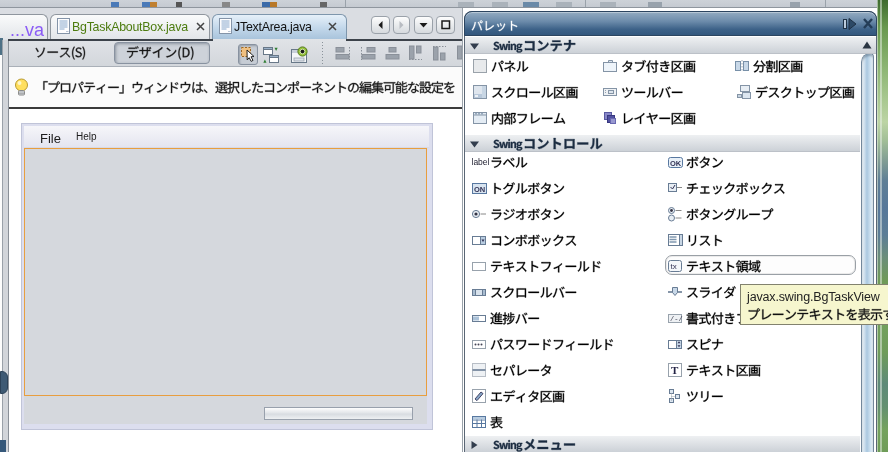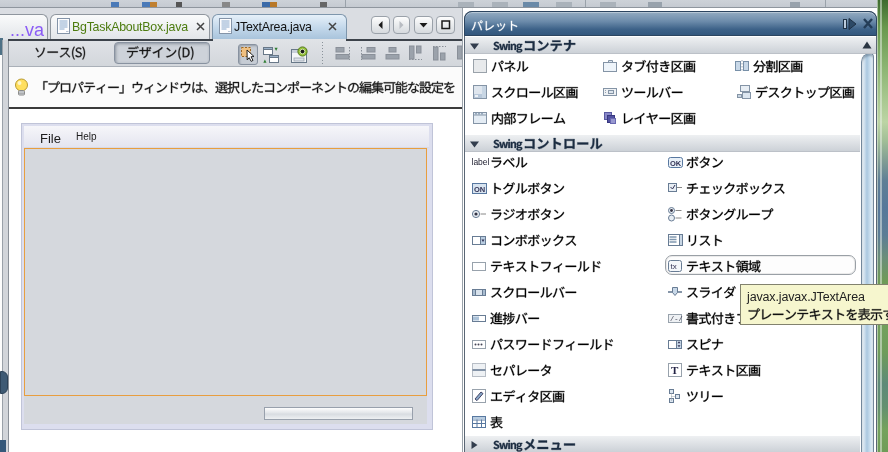--- a/index.html
+++ b/index.html
@@ -418,15 +418,15 @@
     <rect x="2" y="3" width="12" height="2.5" fill="#b8cce0"></rect>
   </svg>
 <svg class="t" style="left:490px;top:412.7px" width="14" height="19">
     <path d="M1.8 0.1 2.1 1.0C3.7 0.7 5.9 0.1 8.0 -0.5L7.9 -1.3L4.6 -0.5V-3.5C5.4 -4.0 6.0 -4.5 6.6 -5.0C7.5 -2.0 9.2 0.1 11.9 1.0C12.1 0.7 12.4 0.3 12.6 0.1C11.1 -0.3 9.9 -1.1 9.1 -2.2C9.9 -2.7 11.0 -3.4 11.8 -4.0L11.1 -4.6C10.4 -4.1 9.4 -3.3 8.6 -2.8C8.1 -3.5 7.8 -4.2 7.5 -5.1H12.2V-5.9H7.0V-7.1H11.2V-7.9H7.0V-9.0H11.7V-9.8H7.0V-10.9H6.0V-9.8H1.3V-9.0H6.0V-7.9H1.9V-7.1H6.0V-5.9H0.8V-5.1H5.3C4.0 -4.0 2.1 -3.0 0.4 -2.5C0.6 -2.3 0.9 -2.0 1.0 -1.7C1.8 -2.0 2.8 -2.4 3.7 -2.9V-0.3Z" fill="#000" stroke="#000" stroke-width="0.35" transform="translate(0,14.3)"></path>
   </svg>
 <div style="left:877px;top:0;width:11px;height:452px;background:
 linear-gradient(#3f6b2f,#68984e 6%,#8cb573 15%,#a8c890 22%,#bcd4a4 27%,#a2bf97 31%,#7e9a94 36%,#5f7f96 40%,#57789a 46%,#5c7d96 52%,#6b8e7a 57%,#6f9a58 62%,#74a25e 70%,#6f9c5a 78%,#5e8a79 85%,#639070 90%,#74a25e 95%,#6f9c58)"></div>
 <div style="left:877px;top:0;width:1px;height:452px;background:rgba(225,235,220,.6)"></div>
 <div style="left:880px;top:0;width:2px;height:452px;background:rgba(235,242,235,.5)"></div>
 <div style="left:740px;top:284px;width:148px;height:41px;background:#f6f6ce;border:1px solid #82826e;border-right:none"></div>
-<div style="left:747px;top:290px;font-size:12.5px;letter-spacing:-0.15px;color:#222;white-space:nowrap">javax.javax.JTextArea</div>
+<div style="left:747px;top:290px;font-size:12.5px;letter-spacing:-0.15px;color:#222;white-space:nowrap">javax.swing.BgTaskView</div>
 <svg class="t" style="left:747px;top:304.7px" width="149" height="19">
     <path d="M10.5 -9.3C10.5 -9.8 10.9 -10.2 11.3 -10.2C11.8 -10.2 12.2 -9.8 12.2 -9.3C12.2 -8.9 11.8 -8.5 11.3 -8.5C10.9 -8.5 10.5 -8.9 10.5 -9.3ZM9.9 -9.3C9.9 -9.2 9.9 -9.0 9.9 -8.9L9.5 -8.9C8.9 -8.9 3.7 -8.9 3.0 -8.9C2.6 -8.9 2.1 -8.9 1.7 -9.0V-7.8C2.0 -7.9 2.5 -7.9 3.0 -7.9C3.7 -7.9 8.9 -7.9 9.6 -7.9C9.5 -6.6 8.9 -4.8 7.9 -3.6C6.9 -2.2 5.4 -1.1 2.9 -0.5L3.7 0.5C6.1 -0.3 7.7 -1.5 8.9 -3.0C9.9 -4.4 10.5 -6.4 10.8 -7.8L10.8 -8.0C11.0 -7.9 11.2 -7.9 11.3 -7.9C12.1 -7.9 12.8 -8.5 12.8 -9.3C12.8 -10.1 12.1 -10.8 11.3 -10.8C10.5 -10.8 9.9 -10.1 9.9 -9.3Z M15.2 -0.4 15.9 0.2C16.1 0.1 16.3 0.0 16.5 0.0C19.7 -0.9 22.4 -2.5 24.1 -4.6L23.5 -5.6C21.9 -3.5 18.9 -1.7 16.4 -1.1C16.4 -1.8 16.4 -7.3 16.4 -8.5C16.4 -8.9 16.4 -9.3 16.5 -9.7H15.2C15.3 -9.4 15.3 -8.8 15.3 -8.5C15.3 -7.3 15.3 -1.9 15.3 -1.1C15.3 -0.8 15.3 -0.6 15.2 -0.4Z M25.9 -5.6V-4.4C26.3 -4.4 27.0 -4.4 27.7 -4.4C28.7 -4.4 33.9 -4.4 34.9 -4.4C35.5 -4.4 36.0 -4.4 36.3 -4.4V-5.6C36.0 -5.6 35.5 -5.6 34.9 -5.6C33.9 -5.6 28.7 -5.6 27.7 -5.6C27.0 -5.6 26.3 -5.6 25.9 -5.6Z M39.9 -9.5 39.1 -8.7C40.1 -8.1 41.7 -6.7 42.3 -6.0L43.2 -6.8C42.4 -7.6 40.8 -8.9 39.9 -9.5ZM38.7 -0.8 39.4 0.2C41.6 -0.2 43.2 -0.9 44.5 -1.8C46.5 -3.0 48.0 -4.8 48.9 -6.4L48.3 -7.5C47.5 -5.9 45.9 -4.0 43.9 -2.7C42.7 -1.9 41.0 -1.2 38.7 -0.8Z M52.0 -9.6V-8.5C52.3 -8.6 52.7 -8.6 53.2 -8.6C53.9 -8.6 57.7 -8.6 58.4 -8.6C58.8 -8.6 59.3 -8.6 59.6 -8.5V-9.6C59.3 -9.6 58.8 -9.5 58.4 -9.5C57.7 -9.5 53.9 -9.5 53.2 -9.5C52.7 -9.5 52.4 -9.6 52.0 -9.6ZM50.4 -6.4V-5.3C50.8 -5.3 51.2 -5.3 51.6 -5.3H55.5C55.4 -4.1 55.3 -3.0 54.7 -2.1C54.2 -1.3 53.3 -0.5 52.3 -0.1L53.2 0.6C54.3 0.1 55.3 -0.9 55.8 -1.8C56.3 -2.7 56.5 -3.9 56.5 -5.3H60.1C60.4 -5.3 60.8 -5.3 61.1 -5.3V-6.4C60.8 -6.3 60.4 -6.3 60.1 -6.3C59.4 -6.3 52.3 -6.3 51.6 -6.3C51.2 -6.3 50.8 -6.3 50.4 -6.4Z M62.9 -3.6 63.1 -2.4C63.4 -2.5 63.8 -2.6 64.3 -2.7C64.9 -2.8 66.3 -3.0 67.8 -3.3L68.3 -0.6C68.4 -0.2 68.4 0.1 68.5 0.6L69.7 0.4C69.5 0.0 69.4 -0.4 69.3 -0.8L68.8 -3.4L72.0 -3.9C72.5 -4.0 72.9 -4.1 73.2 -4.1L73.0 -5.2C72.7 -5.1 72.3 -5.0 71.8 -4.9L68.6 -4.4L68.1 -7.0L71.1 -7.5C71.5 -7.5 71.9 -7.6 72.1 -7.6L71.8 -8.7C71.6 -8.6 71.3 -8.6 70.9 -8.5C70.4 -8.4 69.2 -8.2 67.9 -8.0L67.6 -9.4C67.6 -9.7 67.5 -10.0 67.5 -10.3L66.3 -10.1C66.4 -9.8 66.5 -9.5 66.6 -9.2L66.9 -7.8C65.6 -7.6 64.5 -7.5 64.0 -7.4C63.6 -7.4 63.3 -7.3 62.9 -7.3L63.2 -6.1C63.5 -6.2 63.8 -6.3 64.2 -6.4L67.1 -6.8L67.6 -4.2C66.1 -4.0 64.7 -3.8 64.0 -3.7C63.7 -3.6 63.2 -3.6 62.9 -3.6Z M84.2 -8.7 83.5 -9.2C83.3 -9.1 83.0 -9.1 82.6 -9.1C82.1 -9.1 78.1 -9.1 77.5 -9.1C77.2 -9.1 76.4 -9.2 76.2 -9.2V-8.0C76.4 -8.0 77.1 -8.1 77.5 -8.1C78.0 -8.1 82.1 -8.1 82.6 -8.1C82.3 -7.0 81.3 -5.4 80.5 -4.4C79.1 -3.0 77.2 -1.4 75.1 -0.6L75.9 0.3C77.9 -0.6 79.6 -2.0 81.0 -3.5C82.3 -2.3 83.7 -0.8 84.6 0.4L85.5 -0.4C84.6 -1.5 83.1 -3.1 81.7 -4.3C82.6 -5.5 83.4 -7.0 83.9 -8.1C84.0 -8.3 84.1 -8.6 84.2 -8.7Z M90.5 -1.1C90.5 -0.7 90.5 -0.0 90.4 0.4H91.7C91.6 -0.0 91.6 -0.7 91.6 -1.1L91.6 -5.4C93.0 -5.0 95.3 -4.1 96.7 -3.3L97.1 -4.4C95.7 -5.1 93.3 -6.1 91.6 -6.6V-8.7C91.6 -9.1 91.6 -9.7 91.7 -10.1H90.4C90.5 -9.7 90.5 -9.1 90.5 -8.7C90.5 -7.6 90.5 -1.9 90.5 -1.1Z M109.9 -5.7 109.4 -6.7C109.1 -6.5 108.8 -6.4 108.4 -6.2C107.7 -5.9 106.9 -5.6 106.0 -5.1C105.8 -5.9 105.1 -6.3 104.3 -6.3C103.7 -6.3 103.0 -6.1 102.5 -5.8C102.9 -6.4 103.3 -7.2 103.6 -7.9C105.1 -7.9 106.7 -8.0 108.0 -8.2L108.0 -9.2C106.7 -9.0 105.3 -8.8 104.0 -8.8C104.2 -9.4 104.3 -9.9 104.4 -10.3L103.3 -10.4C103.3 -9.9 103.2 -9.3 103.0 -8.7L102.1 -8.7C101.5 -8.7 100.6 -8.8 99.9 -8.9V-7.9C100.6 -7.9 101.5 -7.8 102.1 -7.8H102.6C102.1 -6.8 101.3 -5.4 99.6 -3.8L100.5 -3.2C101.0 -3.7 101.3 -4.2 101.7 -4.5C102.3 -5.1 103.1 -5.5 103.9 -5.5C104.5 -5.5 105.0 -5.3 105.1 -4.7C103.6 -3.9 102.1 -2.9 102.1 -1.4C102.1 0.2 103.5 0.6 105.4 0.6C106.5 0.6 108.0 0.5 109.0 0.4L109.0 -0.7C107.9 -0.5 106.5 -0.4 105.4 -0.4C104.1 -0.4 103.1 -0.5 103.1 -1.5C103.1 -2.4 103.9 -3.1 105.1 -3.7C105.1 -3.1 105.1 -2.2 105.1 -1.7H106.1L106.1 -4.2C107.1 -4.7 108.0 -5.0 108.7 -5.3C109.1 -5.5 109.5 -5.6 109.9 -5.7Z M112.5 0.1 112.8 1.0C114.4 0.7 116.6 0.1 118.7 -0.5L118.6 -1.3L115.3 -0.5V-3.5C116.1 -4.0 116.7 -4.5 117.3 -5.0C118.2 -2.0 119.9 0.1 122.6 1.0C122.8 0.7 123.1 0.3 123.3 0.1C121.8 -0.3 120.6 -1.1 119.8 -2.2C120.6 -2.7 121.7 -3.4 122.5 -4.0L121.8 -4.6C121.1 -4.1 120.1 -3.3 119.3 -2.8C118.8 -3.5 118.5 -4.2 118.2 -5.1H122.9V-5.9H117.7V-7.1H121.9V-7.9H117.7V-9.0H122.4V-9.8H117.7V-10.9H116.7V-9.8H112.0V-9.0H116.7V-7.9H112.6V-7.1H116.7V-5.9H111.5V-5.1H116.0C114.7 -4.0 112.8 -3.0 111.1 -2.5C111.3 -2.3 111.6 -2.0 111.7 -1.7C112.5 -2.0 113.5 -2.4 114.4 -2.9V-0.3Z M126.0 -4.6C125.5 -3.1 124.5 -1.7 123.5 -0.7C123.7 -0.6 124.1 -0.3 124.4 -0.1C125.4 -1.1 126.4 -2.7 127.0 -4.3ZM131.9 -4.2C132.8 -2.9 133.8 -1.2 134.2 -0.1L135.1 -0.6C134.8 -1.7 133.7 -3.3 132.8 -4.5ZM124.9 -10.0V-9.0H134.1V-10.0ZM123.8 -6.8V-5.8H129.0V-0.2C129.0 -0.0 128.9 0.0 128.7 0.0C128.4 0.0 127.6 0.0 126.7 0.0C126.8 0.3 127.0 0.7 127.0 1.0C128.2 1.0 129.0 1.0 129.4 0.9C129.9 0.7 130.0 0.4 130.0 -0.2V-5.8H135.2V-6.8Z M142.7 -4.8C142.8 -3.6 142.3 -3.0 141.5 -3.0C140.8 -3.0 140.2 -3.5 140.2 -4.3C140.2 -5.1 140.9 -5.7 141.5 -5.7C142.0 -5.7 142.5 -5.4 142.7 -4.8ZM136.5 -8.5 136.6 -7.5C138.2 -7.6 140.4 -7.7 142.4 -7.7L142.4 -6.4C142.1 -6.5 141.9 -6.5 141.5 -6.5C140.3 -6.5 139.2 -5.6 139.2 -4.3C139.2 -2.9 140.3 -2.1 141.4 -2.1C141.8 -2.1 142.2 -2.2 142.5 -2.5C142.0 -1.3 140.8 -0.5 139.1 -0.2L139.9 0.7C143.0 -0.2 143.8 -2.2 143.8 -3.9C143.8 -4.6 143.7 -5.1 143.4 -5.6L143.4 -7.7H143.6C145.5 -7.7 146.6 -7.7 147.4 -7.7L147.4 -8.6C146.8 -8.6 145.2 -8.6 143.6 -8.6H143.4L143.4 -9.5C143.4 -9.6 143.4 -10.2 143.5 -10.3H142.3C142.3 -10.2 142.3 -9.8 142.3 -9.5L142.4 -8.6C140.4 -8.6 138.0 -8.5 136.5 -8.5Z" fill="#111" stroke="#111" stroke-width="0.35" transform="translate(0,14.3)"></path>
   </svg>
 </body></html>

